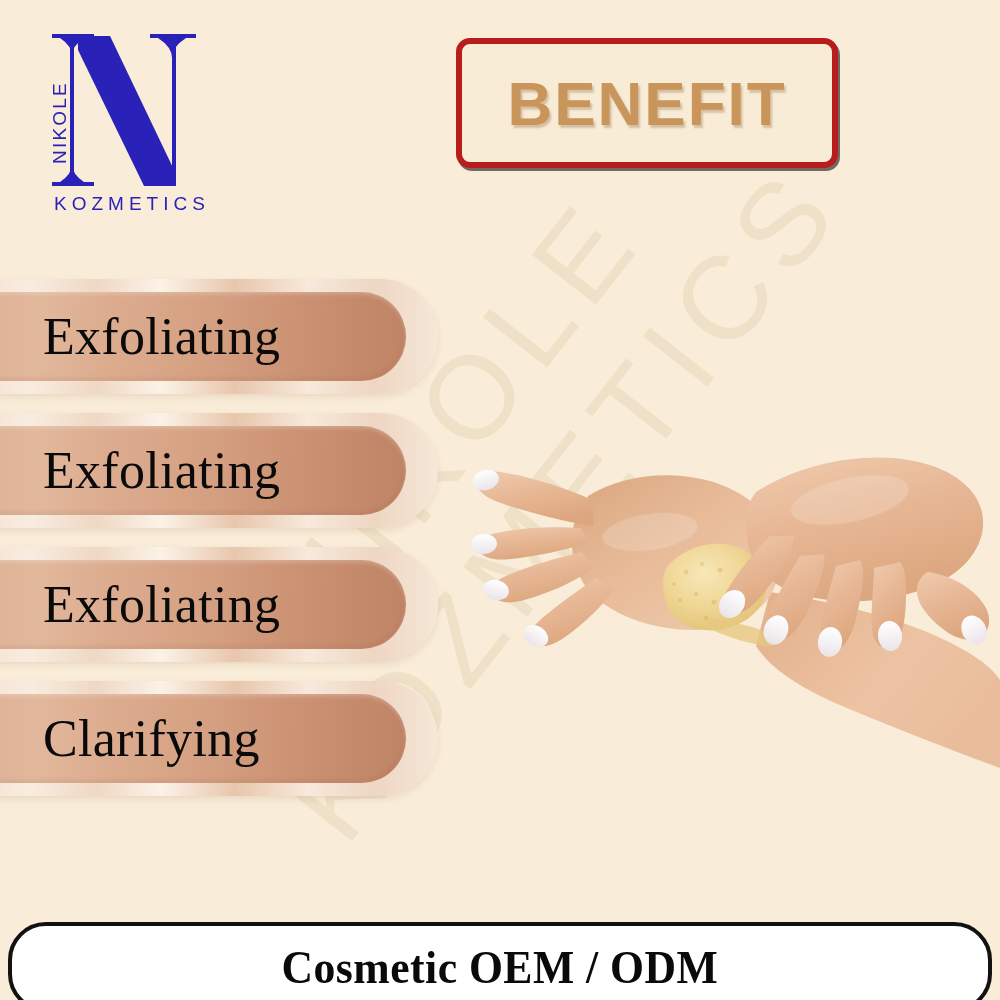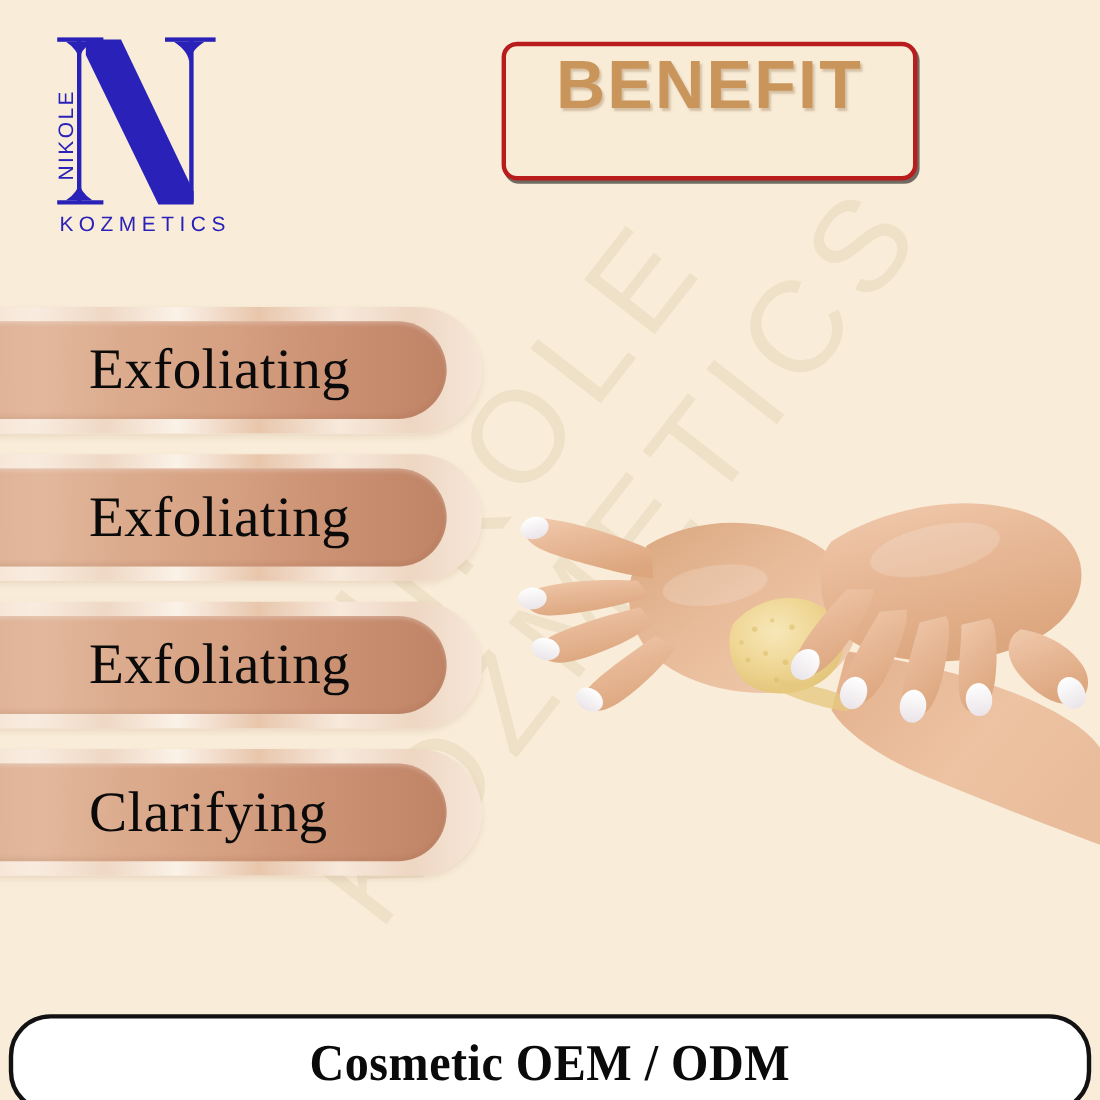--- a/index.html
+++ b/index.html
@@ -24,23 +24,23 @@
   }
   .wm-line.second{margin-top:6px;}
 
   
   .logo{position:absolute;left:26px;top:24px;width:184px;height:190px;}
   .logo svg{display:block;width:184px;height:190px;}
 
   
   .benefit-box{
     position:absolute;left:456px;top:38px;width:370px;height:118px;
-    border:4px solid #b91c1c;border-radius:14px;
+    border:6px solid #b91c1c;border-radius:14px;
     background:#f8ecd7;
-    display:flex;justify-content:center;
+    display:flex;align-items:center;justify-content:center;
     box-shadow:2px 3px 0 rgba(0,0,0,.55);
   }
   .benefit-text{
     font-size:62px;font-weight:700;letter-spacing:2px;color:#c9955b;
     font-family:"Liberation Sans",sans-serif;
     text-shadow:2px 3px 2px rgba(150,110,70,.35);
   }
 
   
   .pill-list{position:absolute;left:-24px;top:279px;width:490px;}
@@ -57,21 +57,21 @@
     position:absolute;left:0;top:13px;width:430px;height:89px;
     border-radius:0 46px 46px 0;
     background:linear-gradient(92deg,
       #ddb095 0%,#e2b89c 14%,#dcab8e 32%,#d6a183 52%,
       #cd9375 72%,#c58a6c 88%,#bf8365 100%);
     display:flex;align-items:center;
     box-shadow:inset 0 2px 4px rgba(255,255,255,.28),
                inset 0 -2px 5px rgba(120,70,45,.14);
   }
   .pill-label{
-    margin-left:105px;font-size:52px;color:#0a0a0a;line-height:1;
+    margin-left:67px;font-size:52px;color:#0a0a0a;line-height:1;
     font-family:"Liberation Serif",serif;letter-spacing:.3px;
     white-space:nowrap;
   }
 
   
   .photo{position:absolute;left:470px;top:300px;width:530px;height:500px;}
   .photo svg{display:block;width:530px;height:500px;}
 
   
   .footer-banner{

